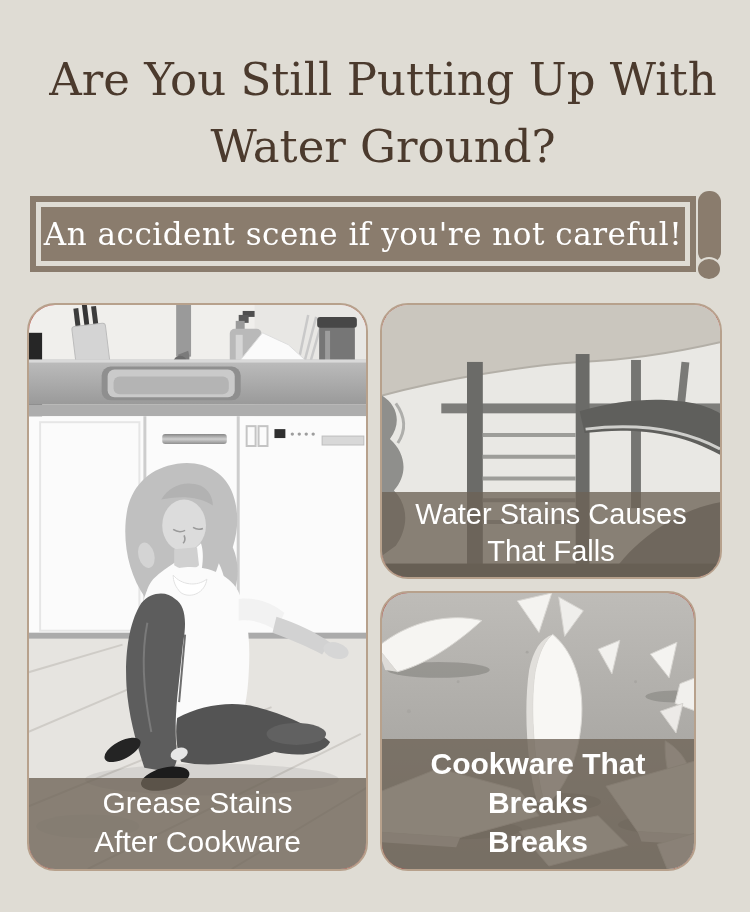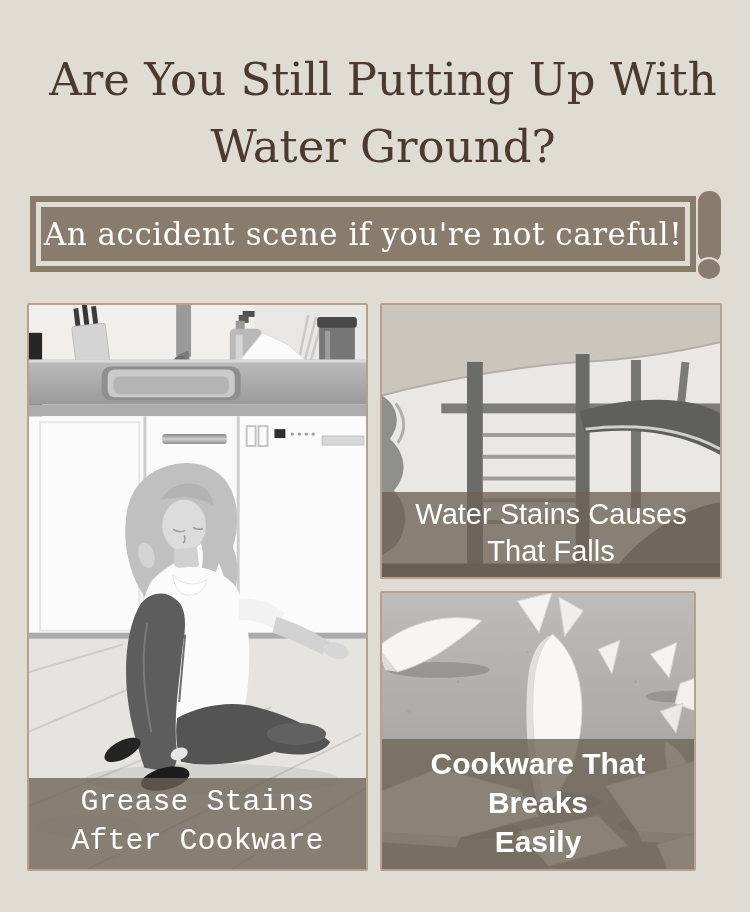--- a/index.html
+++ b/index.html
@@ -35,24 +35,24 @@
     background:#8a7c6d; border-radius:11px;
   }
   .scroll-end {
     position:absolute; left:696px; top:257px; width:26px; height:24px;
     background:#8a7c6d; border:2px solid #dfdcd4; border-radius:50%;
     box-sizing:border-box;
   }
 
   
   .card {
-    position:absolute; border:2px solid #b7a18c; border-radius:2px;
+    position:absolute; border:2px solid #b7a18c; border-radius:28px;
     overflow:hidden; box-sizing:border-box; background:#b91c1c;
   }
-  #card-grease   { left:27px;  top:303px; width:341px; height:568px;font-family:Liberation Mono, monospace; }
+  #card-grease   { left:27px;  top:303px; width:341px; height:568px; }
   #card-water    { left:380px; top:303px; width:342px; height:276px; }
   #card-cookware { left:380px; top:591px; width:316px; height:280px;font-weight:bold; }
   .card svg { display:block; width:100%; height:100%; }
 
   .caption {
     position:absolute; left:0; right:0; bottom:0;
     background:rgba(109,99,86,0.78);
     color:#ffffff; text-align:center;
     font-size:30px; line-height:39px; padding:5px 0 8px;
   }
@@ -318,17 +318,17 @@
 
         <polygon points="152,242 232,226 262,256 182,277" fill="#f2f1ee" stroke="#d6d4d0"></polygon>
 
         <polygon points="240,196 332,170 342,206 342,246 272,242" fill="#f6f5f2" stroke="#d9d7d3"></polygon>
         <polygon points="272,242 342,246 342,256 276,252" fill="#dedcd8"></polygon>
         <polygon points="292,255 342,240 342,280 302,280" fill="#efeeeb" stroke="#d6d4d0"></polygon>
       </g>
     </svg>
     <div class="caption">
       <span>Cookware That Breaks</span>
-      <span>Easily</span>
+      <span>Breaks</span>
     </div>
   </div>
 
 </div>
 
 </body></html>

